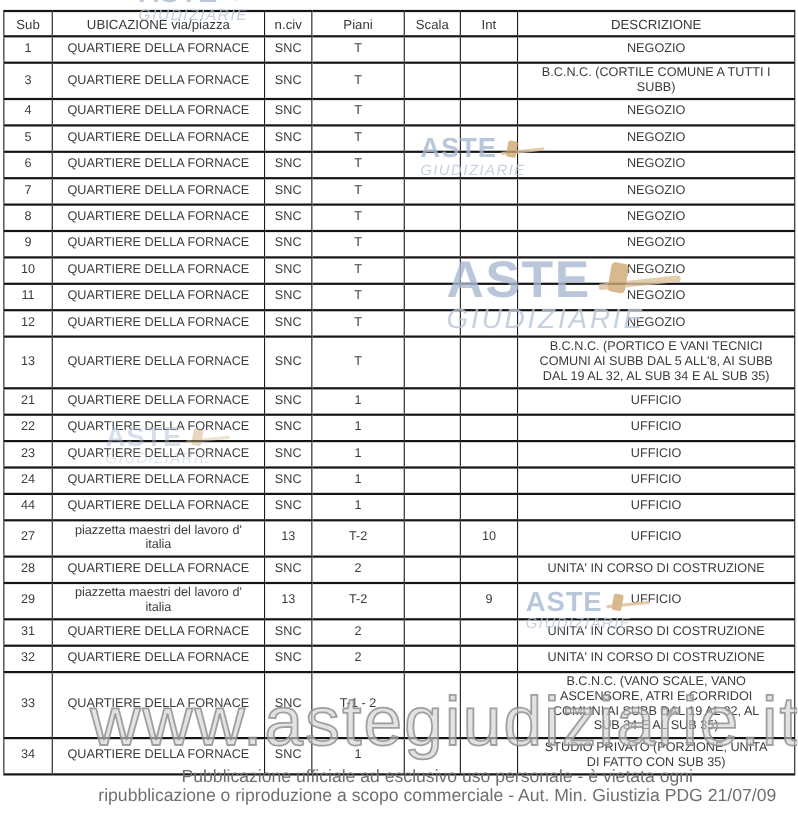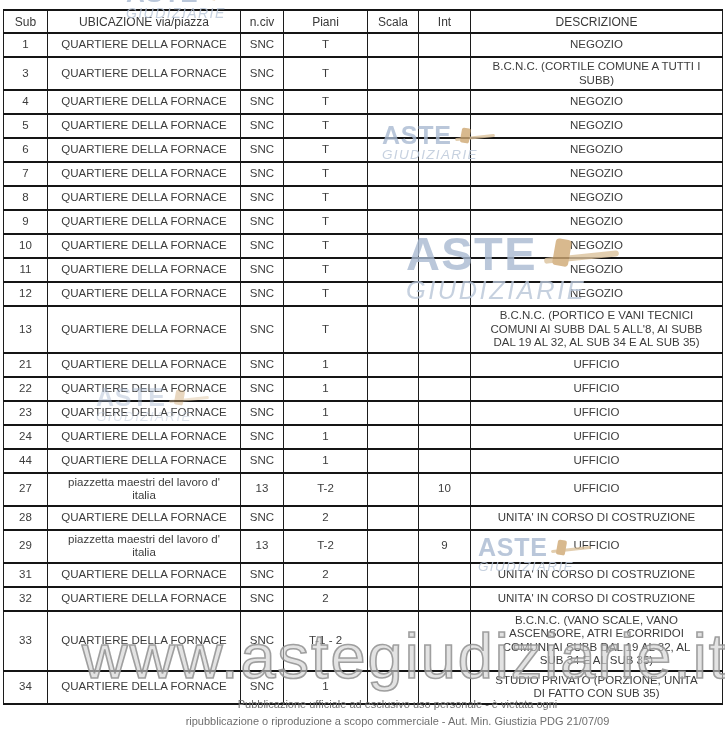--- a/index.html
+++ b/index.html
@@ -56,21 +56,21 @@
     font-size:63px; font-weight:normal; letter-spacing:2px;
     color:rgba(255,255,255,0.35);
     -webkit-text-stroke:1.6px rgba(145,145,145,0.85);
     text-shadow:0 0 1px rgba(150,150,150,0.4);
     pointer-events:none; white-space:nowrap;
   }
 
   
   .footer-line {
     position:absolute; left:70px; right:0; text-align:center;
-    font-size:11px; color:#6f6f6f; z-index:4; pointer-events:none;
+    font-size:16px; color:#6f6f6f; z-index:4; pointer-events:none;
     white-space:nowrap;
   }
   .footer-line.l1 { top:698px; }
   .footer-line.l2 { top:715px; }
 </style>
 </head>
 <body>
 
 <div class="page">
 

